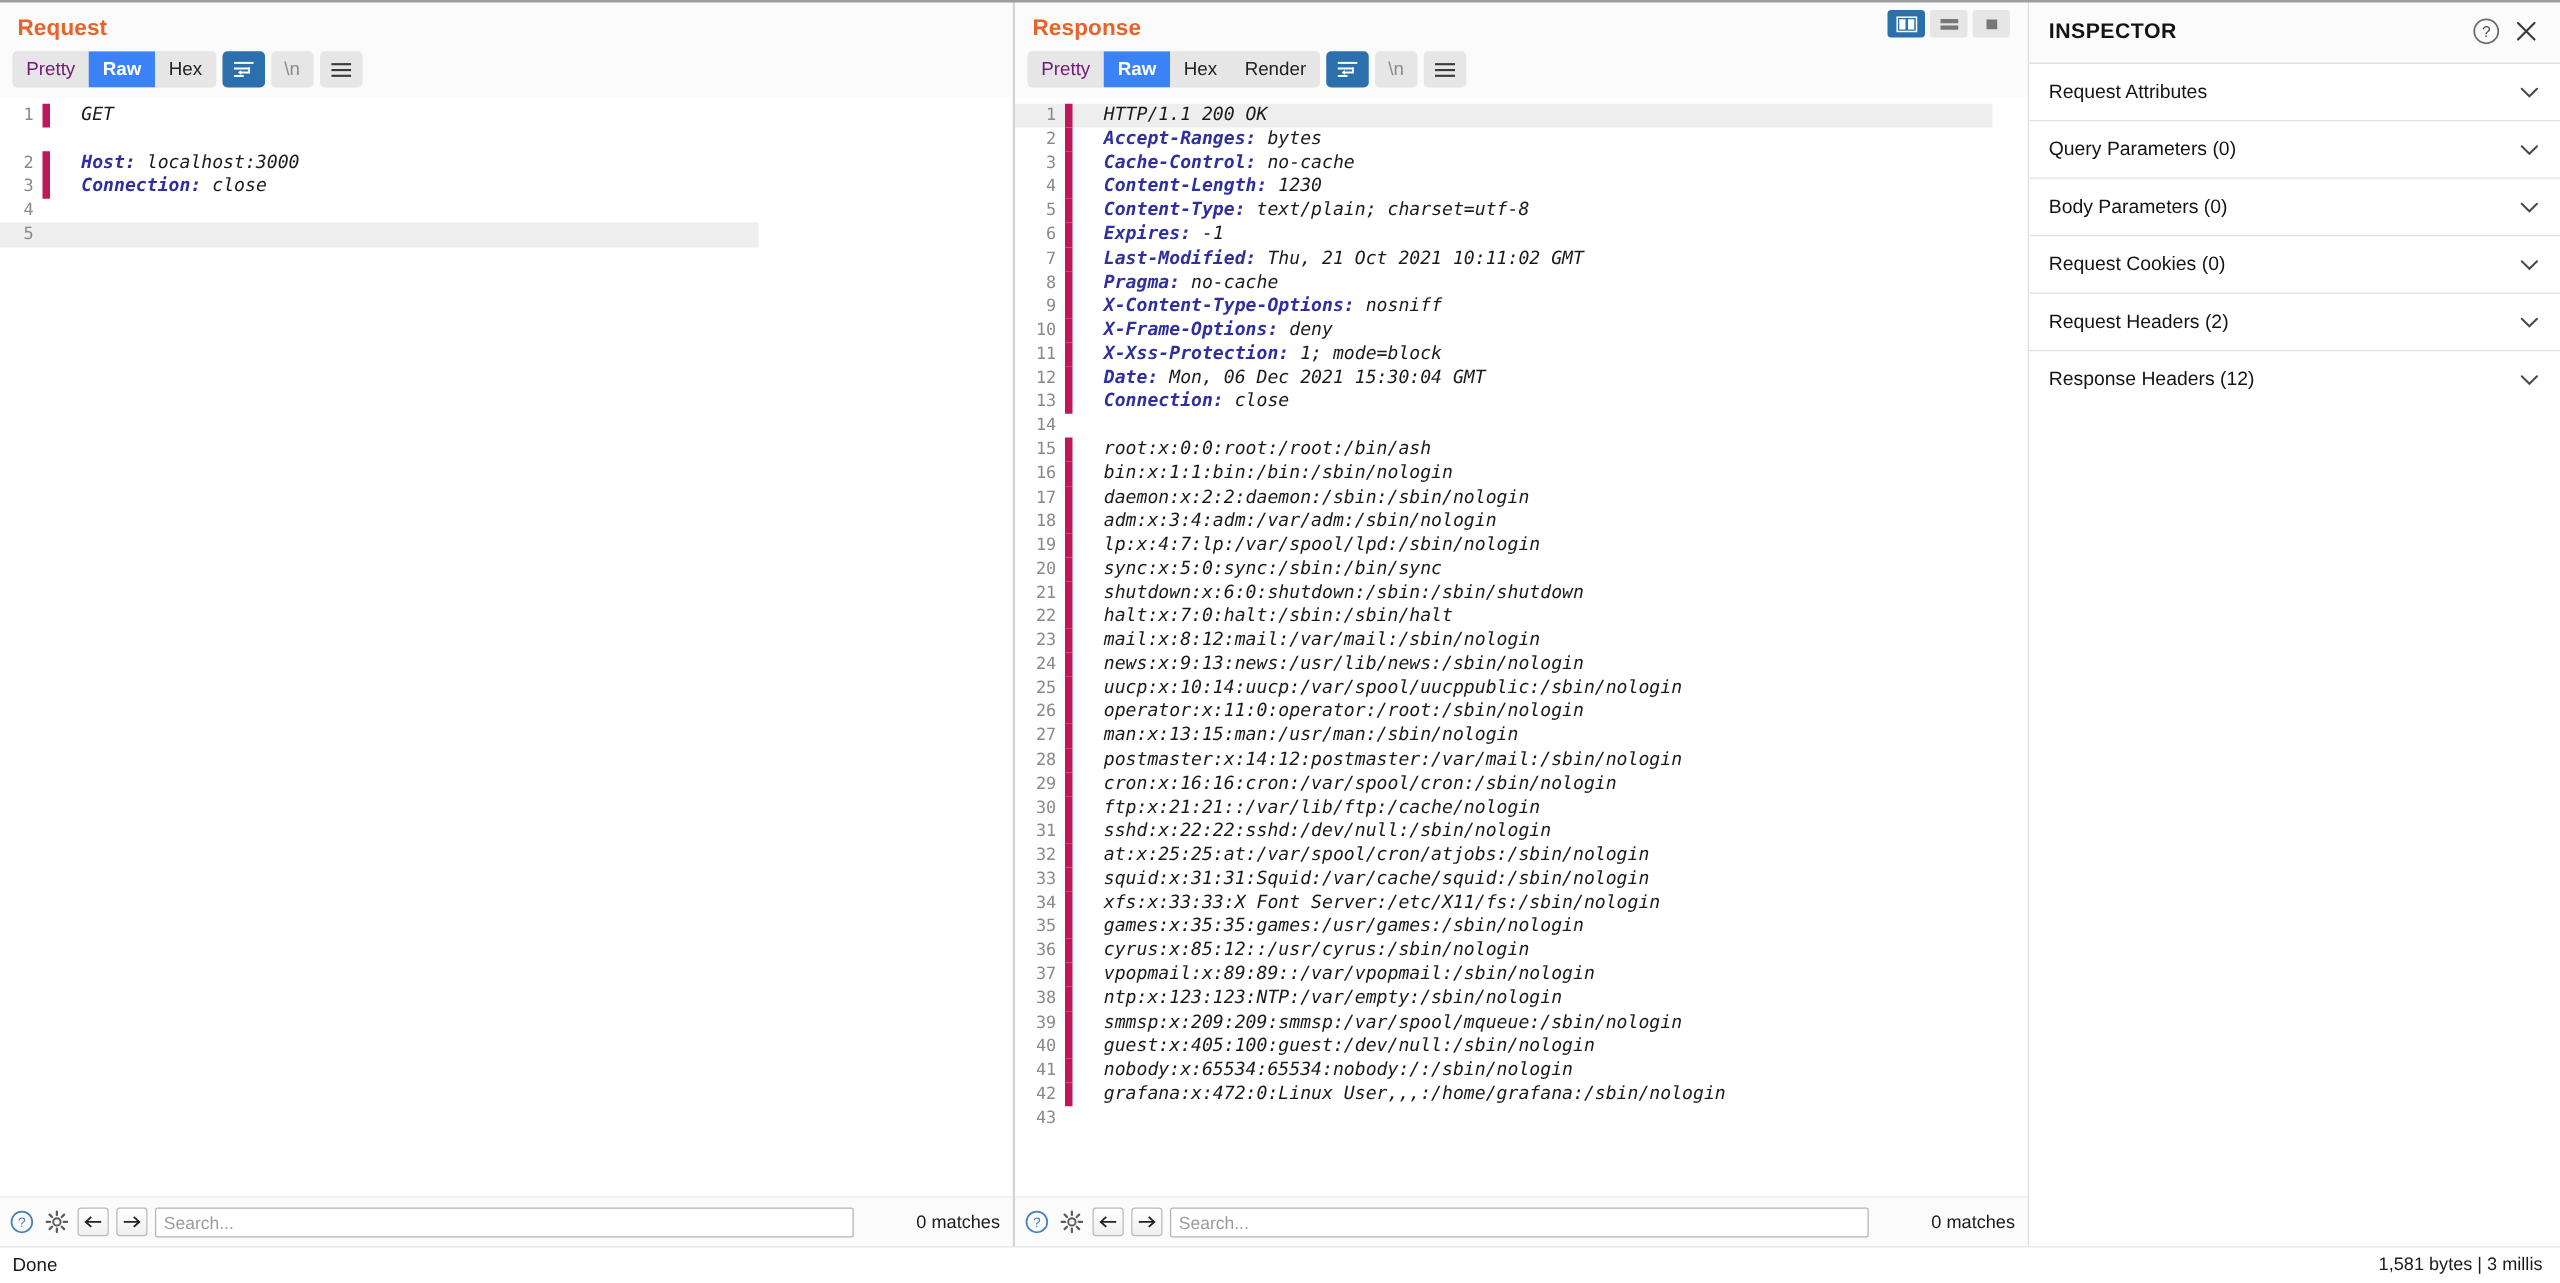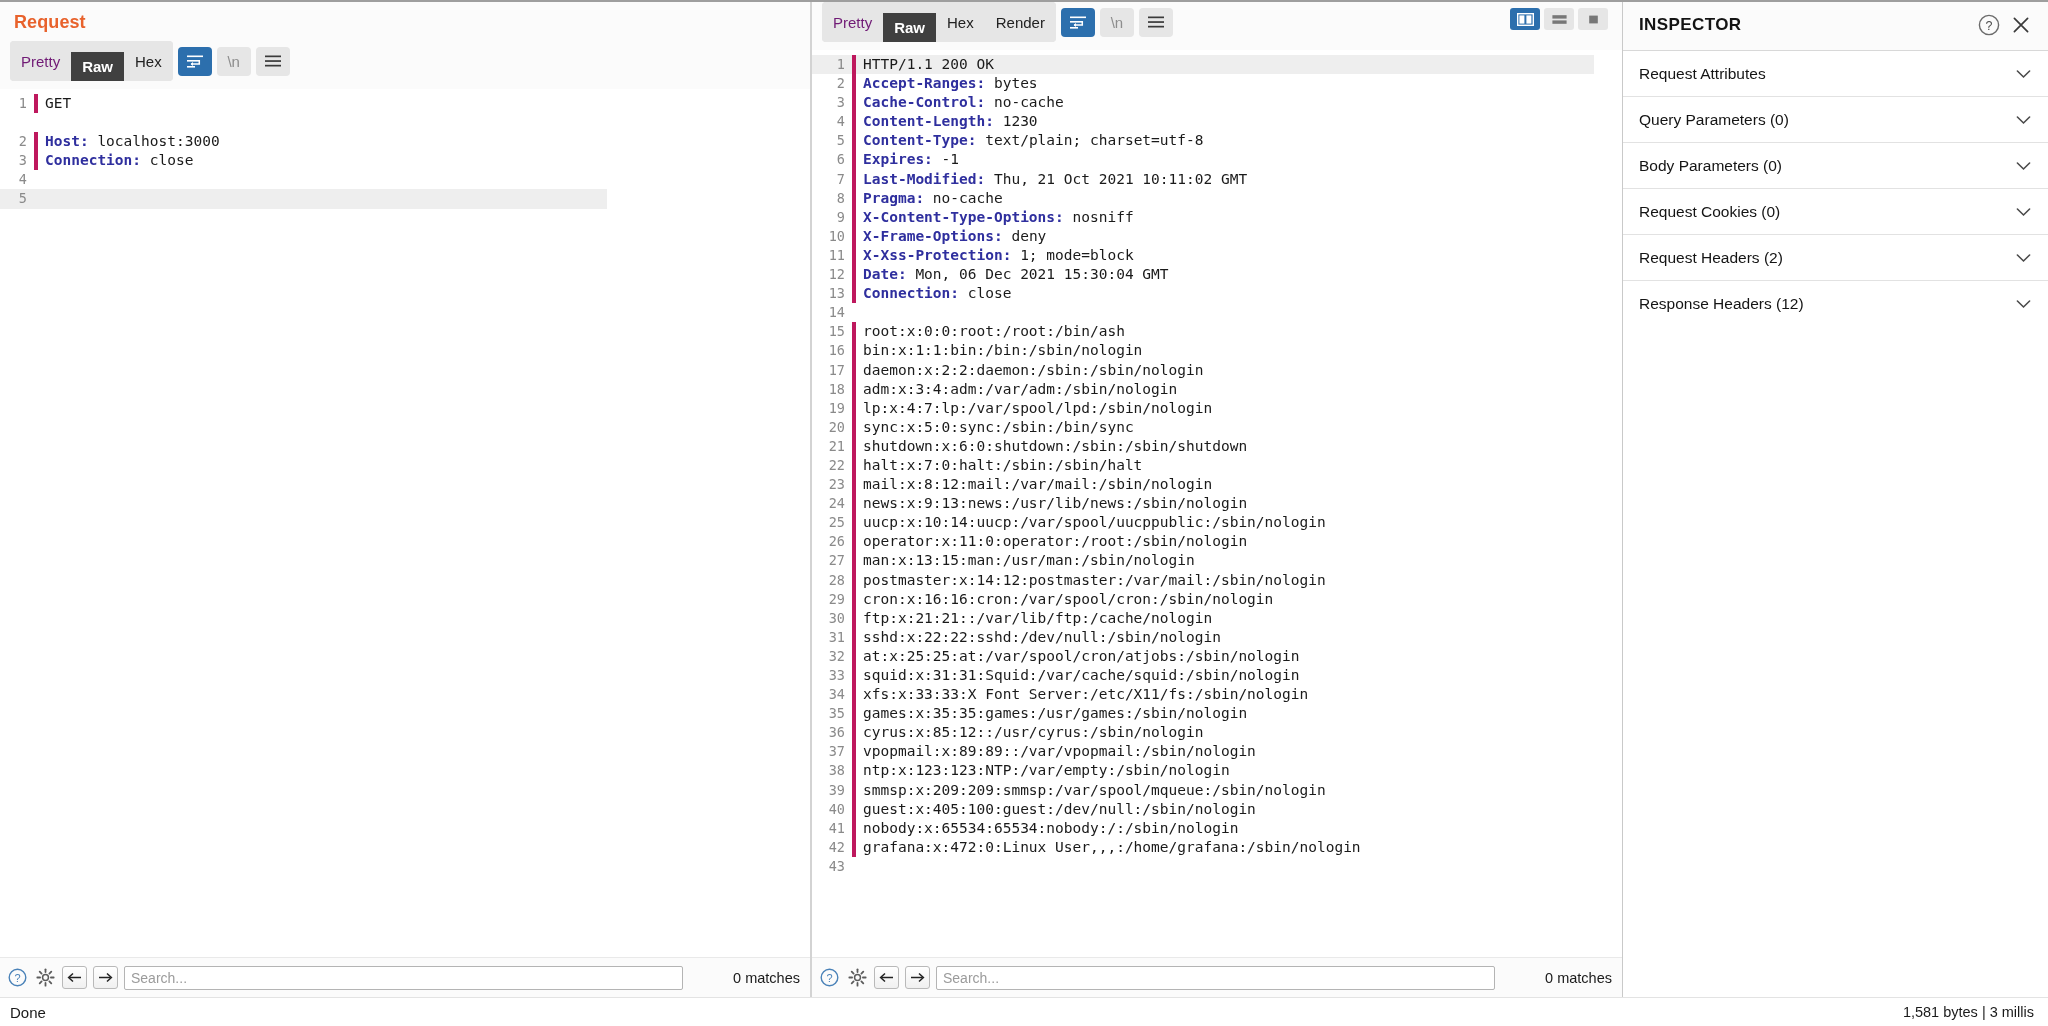--- a/index.html
+++ b/index.html
@@ -76,21 +76,21 @@
     line-height: 1;
     padding: 7px 11px;
     color: #222;
     background: #e6e6e6;
     border: none;
     cursor: pointer;
     font-family: "Liberation Sans", sans-serif;
     white-space: nowrap;
   }
   .seg-btn.dim   { color: #701a75; }
-  .seg-btn.active{ background: #404040; color: #ffffff; font-weight: bold; margin-top: 11px; }
+  .seg-btn.active{ background: #3b82f6; color: #ffffff; font-weight: bold; }
 
   .icon-btn {
     width: 34px; height: 29px;
     background: #e6e6e6;
     border-radius: 4px;
     display: flex; align-items: center; justify-content: center;
     cursor: pointer;
     color: #3a3a3a;
     font-size: 14px;
   }
@@ -118,24 +118,25 @@
     width: 34px;
     min-width: 34px;
     text-align: right;
     color: #8a8a8a;
     padding-right: 7px;
     font-size: 13.5px;
     user-select: none;
   }
   .ln-wide { width: 40px; min-width: 40px; }
   .ltext {
-    padding-left: 7px;
-    border-left: 4px solid #be185d;
+    padding-left: 25px;
+    border-left: 6px solid #be185d;
     color: #1a1a1a;
     flex: 1;
+    font-style: italic;
   }
   .hdr-key { color: #2f2f9e; font-weight: bold; }
   .ghost   { color: #f2f2f2; }
   .ind     { display:inline-block; }
 
   
   .pane-footer {
     display: flex;
     align-items: center;
     gap: 6px;
@@ -386,20 +387,21 @@
           </svg>
         </div>
         <input class="search-input" type="text" value="" placeholder="Search..." style="">
         <span class="match-count">0 matches</span>
       </div>
     </div>
 
     <div class="pane-divider"></div>
 
     <div class="pane pane-response">
+      <div class="pane-title">Response</div>
 
       <div class="editor-toolbar">
         <div class="seg-group">
           <button class="seg-btn dim">Pretty</button>
           <button class="seg-btn active">Raw</button>
           <button class="seg-btn">Hex</button>
           <button class="seg-btn">Render</button>
         </div>
         <div class="icon-btn active">
           <svg width="16" height="13" viewBox="0 0 16 13" aria-hidden="true">

